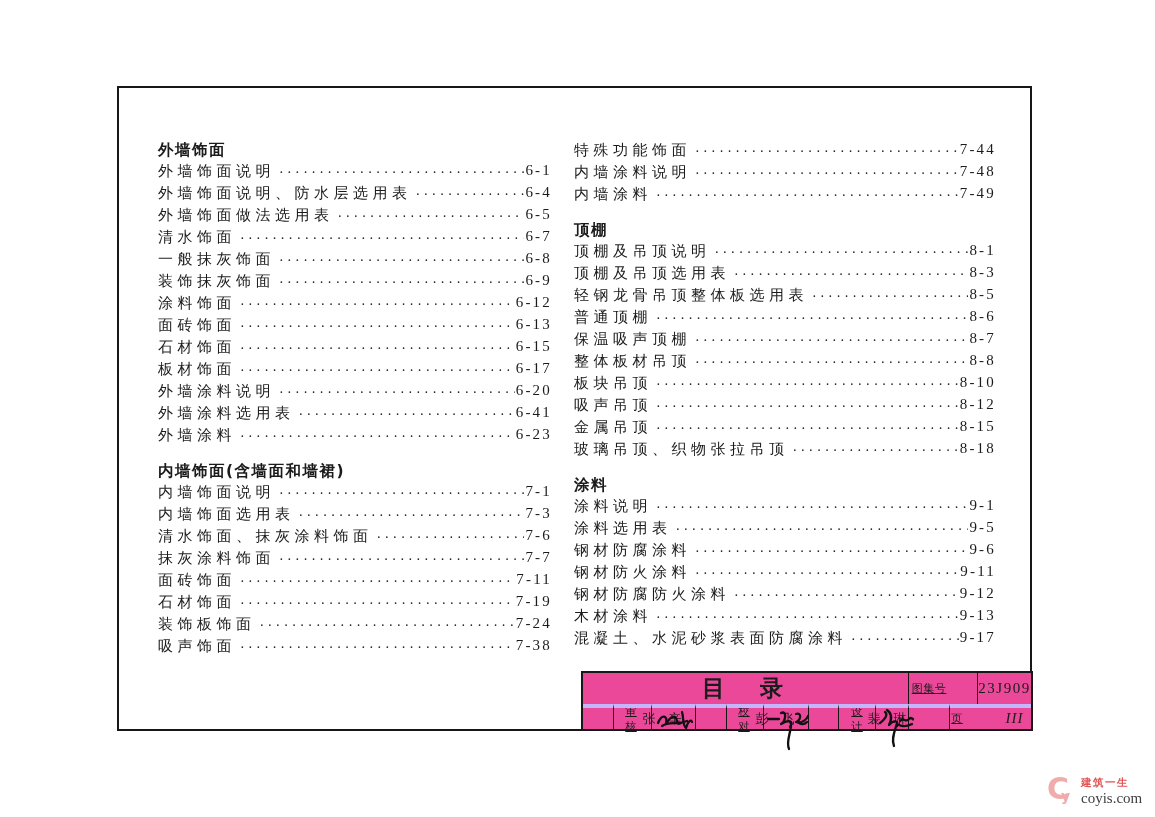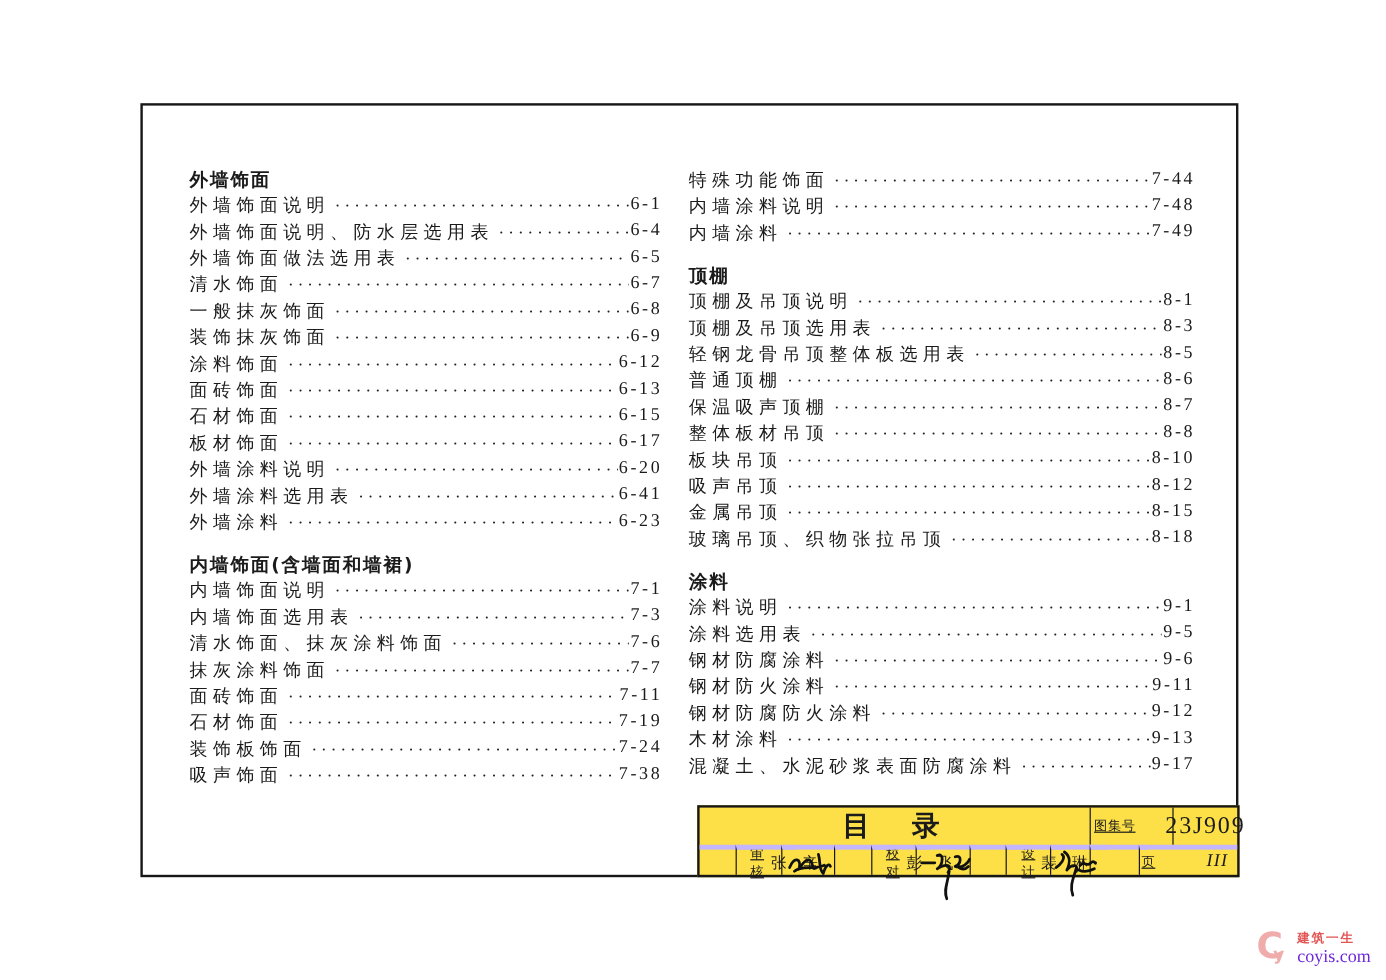--- a/index.html
+++ b/index.html
@@ -26,50 +26,50 @@
   .lbl{font-size:15px;letter-spacing:4.5px;white-space:nowrap;}
   .leader{
     flex:1;overflow:hidden;white-space:nowrap;margin:0 1px 0 4px;
     font-size:14px;letter-spacing:3.4px;color:#222;line-height:22px;
   }
   .leader::after{content:"····················································································································";}
   .num{font-size:15px;letter-spacing:2.2px;white-space:nowrap;text-align:right;}
   
   .tb{
     position:absolute;left:581px;top:671px;width:452px;height:60px;
-    box-sizing:border-box;border:2px solid #171717;background:#fde047;
+    box-sizing:border-box;border:2px solid #171717;background:#ec4899;
     display:grid;
     grid-template-columns:30px 38px 44px 31px 37px 45px 30px 37px 33px 41px 82px;
     grid-template-rows:31px 25px;
   }
   .tbc{
     display:flex;align-items:center;justify-content:center;
     border-left:1px solid #171717;position:relative;overflow:visible;
     box-sizing:border-box;
   }
   .tbc.nbl{border-left:none;}
   .tbc.r2{border-top:4px solid #c4b5fd;padding-left:48px;}
   .tb-title{grid-column:1/10;font-size:23px;font-weight:bold;letter-spacing:6px;}
   .tb-label{font-size:11px;letter-spacing:0.5px;text-decoration:underline;}
   .tb-name{font-size:13px;white-space:nowrap;}
-  .tb-no{font-size:20px;letter-spacing:1.5px;margin-left:28px;}
+  .tb-no{font-size:15px;letter-spacing:1.5px;margin-left:28px;}
   .tb-page{font-size:15px;letter-spacing:1px;font-style:italic;}
   .sig{position:absolute;left:2px;top:0px;overflow:visible;z-index:2;pointer-events:none;}
   .sig path{fill:none;stroke:#111;stroke-width:2.3;stroke-linecap:round;stroke-linejoin:round;}
   
   .wm{position:absolute;left:1047px;top:775px;display:flex;align-items:flex-start;}
   .wm-logo{position:relative;width:30px;height:36px;flex:0 0 30px;}
   .wm-c{position:absolute;left:0;top:-4px;font-family:"DejaVu Sans","Liberation Sans",sans-serif;
         font-weight:bold;font-size:30px;color:#f0abab;}
   .wm-y{position:absolute;left:14px;top:13px;font-family:"DejaVu Sans","Liberation Sans",sans-serif;
         font-weight:bold;font-size:14px;color:#f0abab;}
   .wm-text{margin-left:4px;line-height:1;}
   .wm-brand{color:#e25555;font-size:10.5px;font-weight:bold;letter-spacing:1.5px;
             font-family:"DejaVu Sans","Liberation Sans",sans-serif;margin-top:2px;}
-  .wm-site{color:#6d28d9;font-size:15px;margin-top:3px;font-family:"Liberation Serif",serif;}
+  .wm-site{color:#404040;font-size:15px;margin-top:3px;font-family:"Liberation Serif",serif;}
 </style>
 </head>
 <body>
 
 <div class="sheet-border"></div>
 
 <div id="toc-left" class="toc-col">
     <div class="row h">
       <span class="lbl">外墙饰面</span>
     </div>

